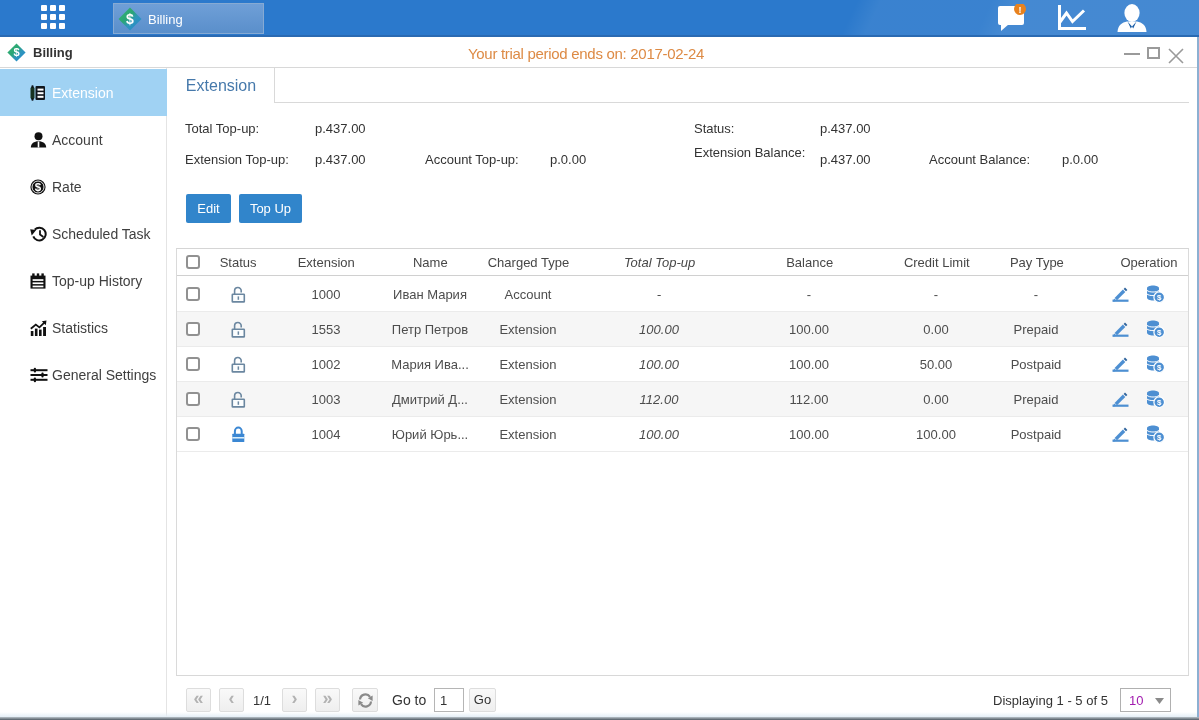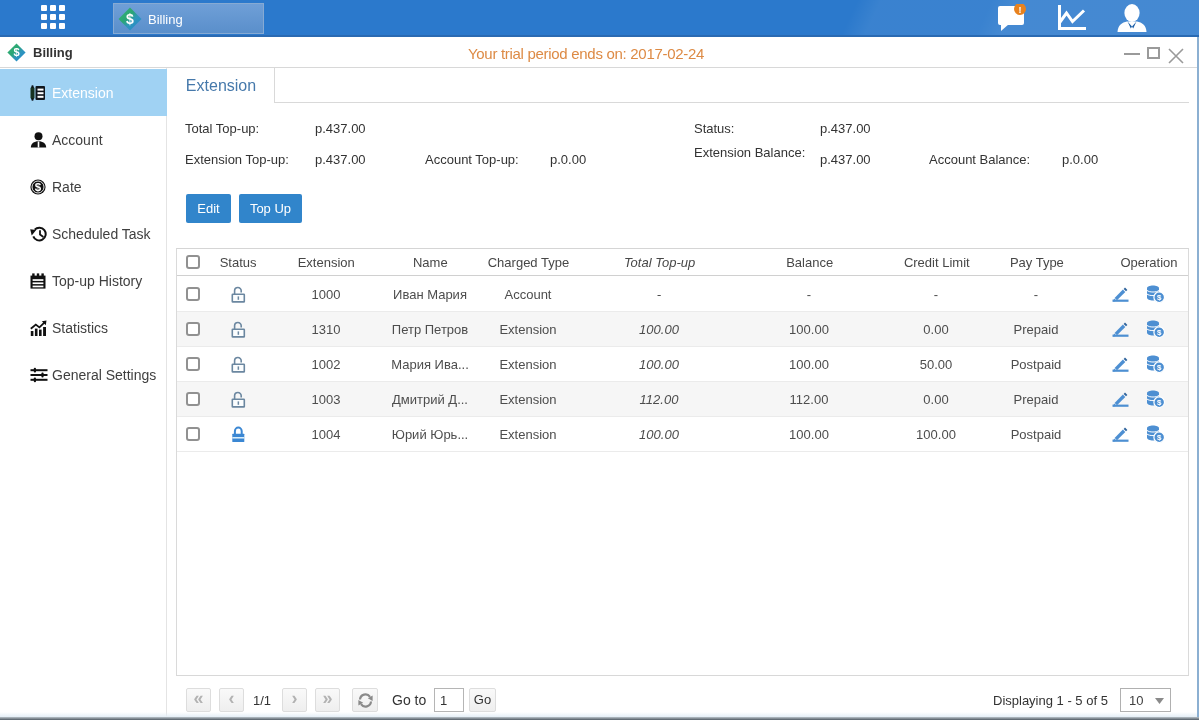--- a/index.html
+++ b/index.html
@@ -287,21 +287,21 @@
         </svg>
       </div>
   </div>
   <div class="grow alt" style="top:63px">
     <div class="c1">
         <div class="cb"></div>
       </div>
     <div class="c2 cc"><svg width="15" height="17" viewBox="0 0 15 17" style="vertical-align:middle">
           <use href="#lockopen"></use>
         </svg></div>
-    <div class="c3 cc">1310</div>
+    <div class="c3 cc">1553</div>
     <div class="c4 cc">Петр Петров</div>
     <div class="c5 cc">Extension</div>
     <div class="c6 cc">100.00</div>
     <div class="c7 cc">100.00</div>
     <div class="c8 cc">0.00</div>
     <div class="c9 cc">Prepaid</div>
     <div class="c10">
         <svg class="opico" style="left:30px" width="17" height="18" viewBox="0 0 17 18">
           <use href="#editico"></use>
         </svg>
@@ -391,21 +391,21 @@
     <svg width="15" height="15" viewBox="0 0 15 15" style="margin-top:4px">
       <path d="M13,8.5 A5.5 5.5 0 0 1 3,11.2 M2,6.5 A5.5 5.5 0 0 1 12,3.8" stroke="#8a8a8a" stroke-width="2.2" fill="none"></path>
       <polygon points="14.6,2.6 14.6,8 9.8,5.2" fill="#8a8a8a"></polygon>
       <polygon points="0.4,12.4 0.4,7 5.2,9.8" fill="#8a8a8a"></polygon>
     </svg>
   </div>
   <div class="ptext" style="left:216px;top:16px;font-size:14px">Go to</div>
   <div style="position:absolute;left:258px;top:12px;width:30px;height:24px;border:1px solid #b5b5b5;background:#fff;font-size:13px;color:#333;padding:4px 0 0 5px">1</div>
   <div class="pbtn" style="left:293px;width:27px;color:#333;font-size:13px;font-weight:normal;line-height:22px">Go</div>
   <div class="ptext" style="left:817px;top:17px">Displaying 1 - 5 of 5</div>
-  <div style="position:absolute;left:944px;top:12px;width:51px;height:24px;border:1px solid #b0b0b0;background:#fff;font-size:13px;color:#404040;padding:4px 0 0 8px">10
+  <div style="position:absolute;left:944px;top:12px;width:51px;height:24px;border:1px solid #b0b0b0;background:#fff;font-size:13px;color:#a21caf;padding:4px 0 0 8px">10
     <svg style="position:absolute;right:6px;top:9px" width="9" height="6" viewBox="0 0 9 6">
         <polygon points="0,0 9,0 4.5,6" fill="#8a8a8a"></polygon>
       </svg>
   </div>
 </div>
 
 <div class="abs" style="left:0;top:712px;width:1199px;height:5px;background:linear-gradient(rgba(255,255,255,0),#e4eef6)"></div>
 <div id="bottomedge" class="abs"></div>
 <div id="rightedge" class="abs"></div>
 

